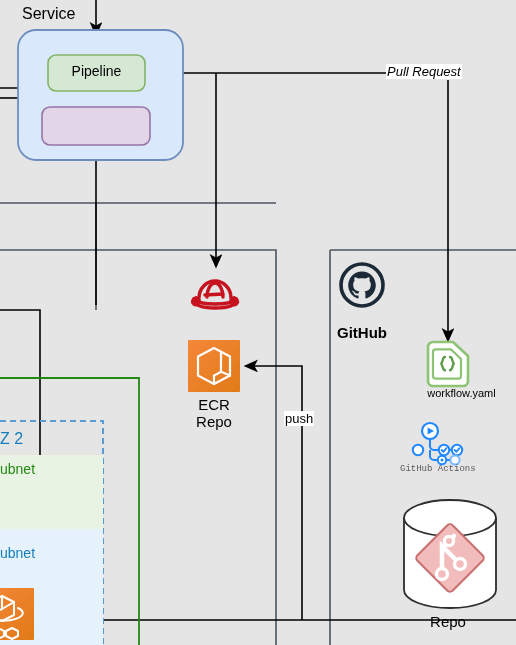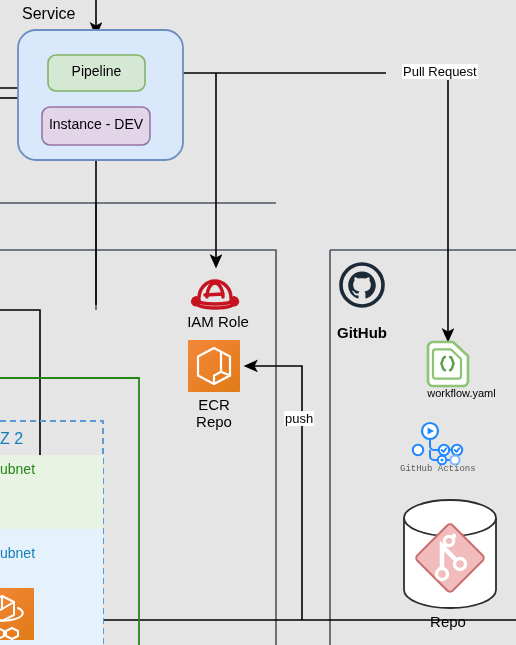--- a/index.html
+++ b/index.html
@@ -260,27 +260,25 @@
       <rect x="18" y="30" width="165" height="130" rx="18" fill="#dae8fc" stroke="#6c8ebf" stroke-width="1.8"></rect>
       <rect x="48" y="55" width="97" height="36" rx="8" fill="#d5e8d4" stroke="#82b366" stroke-width="1.6"></rect>
       <rect x="42" y="107" width="108" height="38" rx="8" fill="#e1d5e7" stroke="#9673a6" stroke-width="1.6"></rect>
     </g>
   </svg>
 
   <div class="lbl" style="left:22px; top:5px; font-size:16px;">Service</div>
 
   <div class="lbl lbl-center" style="left:48px; top:64px; width:97px; font-size:14px;">Pipeline</div>
 
-  <div class="lbl lbl-center" style="left:42px; top:117px; width:108px; font-size:14px;">Instance - DEV</div>
-
-  <div class="edge-label" style="left:402px; top:64px;">Pull Request</div>
+
+  <div class="edge-label" style="left:386px; top:64px;font-style:italic;">Pull Request</div>
 
   <div class="edge-label" style="left:284px; top:411px;">push</div>
 
-  <div class="node-label" style="left:165px; top:313px; width:106px;">IAM Role</div>
 
   <div class="node-label" style="left:161px; top:396px; width:106px;">ECR</div>
   <div class="node-label" style="left:161px; top:413px; width:106px;">Repo</div>
 
   <div class="node-label" style="left:312px; top:324px; width:100px;font-weight:bold;">GitHub</div>
 
   <div class="node-label" style="left:409px; top:387px; width:105px; font-size:11px;">workflow.yaml</div>
 
   <div class="mono-label" style="left:400px; top:464px; width:96px;">GitHub Actions</div>
 

